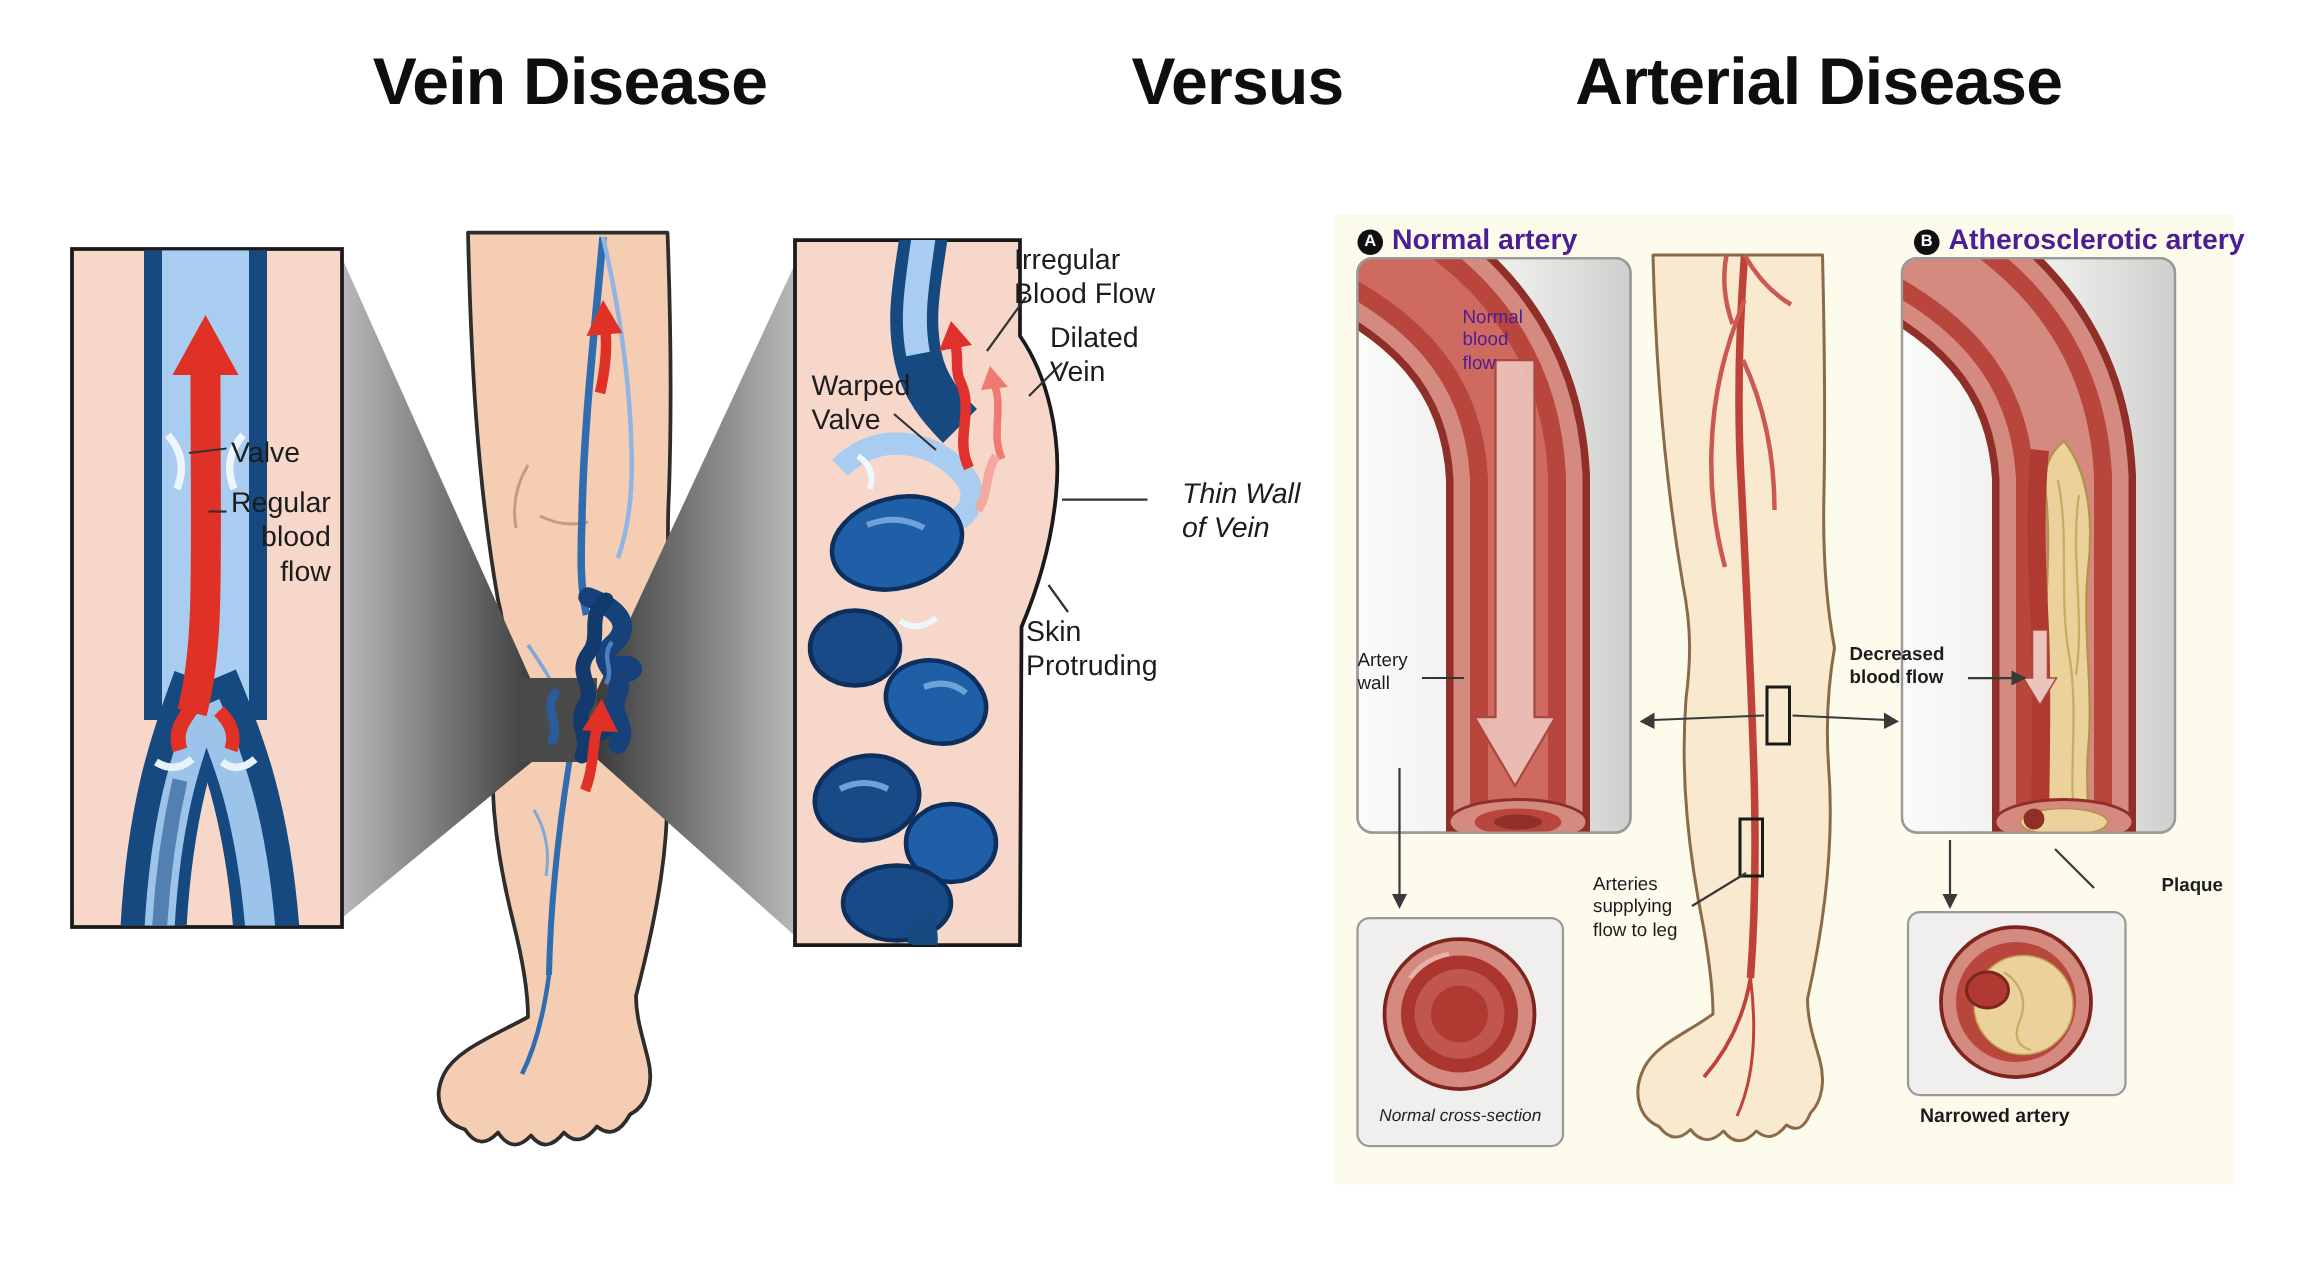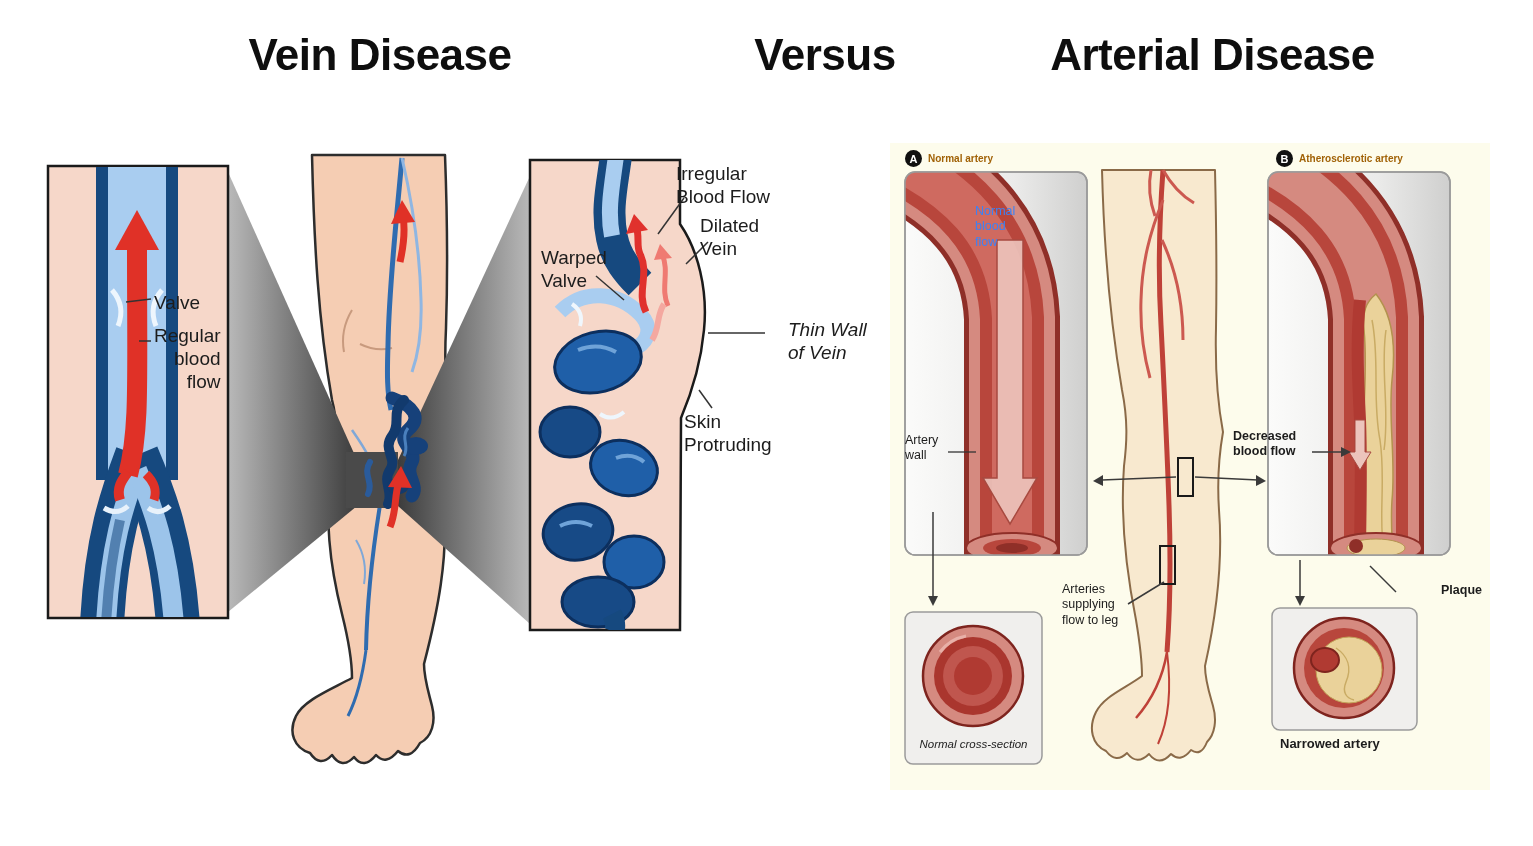--- a/index.html
+++ b/index.html
@@ -11,21 +11,21 @@
   .title-arterial { left:985px; width:455px; }
   svg.art { position:absolute; left:0; top:0; }
   .lbl { position:absolute; font-size:19px; line-height:1.22; color:#1c1c1c; white-space:pre-line; }
   .lbl-sm { font-size:12.5px; }
   .lbl-b { font-weight:700; }
   .lbl-i { font-style:italic; font-size:11.5px; color:#222; }
   .ctr { text-align:center; }
   .hdr { position:absolute; display:flex; align-items:center; gap:6px; }
   .badge { width:17px; height:17px; border-radius:50%; background:#101010; color:#fff; font-size:11px;
            font-weight:700; display:flex; align-items:center; justify-content:center; flex:0 0 auto; }
-  .hdr-t { font-size:10px; font-weight:700; color:#a16207; white-space:nowrap; }
+  .hdr-t { font-size:19px; font-weight:700; color:#4c1d95; white-space:nowrap; }
 </style>
 </head>
 <body>
 
 <div class="stage">
 
   <div class="title title-versus">Versus</div>
   <div class="title title-vein">Vein Disease</div>
   <div class="title title-arterial">Arterial Disease</div>
 
@@ -249,21 +249,21 @@
 
   <div class="hdr" style="left:905px; top:150px;">
     <span class="badge">A</span>
     <span class="hdr-t">Normal artery</span>
   </div>
   <div class="hdr" style="left:1276px; top:150px;">
     <span class="badge">B</span>
     <span class="hdr-t">Atherosclerotic artery</span>
   </div>
 
-  <div class="lbl lbl-sm" style="left:975px; top:204px; color:#3b82f6;">Normal
+  <div class="lbl lbl-sm" style="left:975px; top:204px; color:#4c1d95;">Normal
 blood
 flow</div>
   <div class="lbl lbl-sm" style="left:905px; top:433px;">Artery
 wall</div>
   <div class="lbl lbl-i ctr" style="left:908px; top:737px; width:131px;">Normal cross-section</div>
   <div class="lbl lbl-sm" style="left:1062px; top:582px;">Arteries
 supplying
 flow to leg</div>
   <div class="lbl lbl-sm lbl-b" style="left:1233px; top:429px;">Decreased
 blood flow</div>

